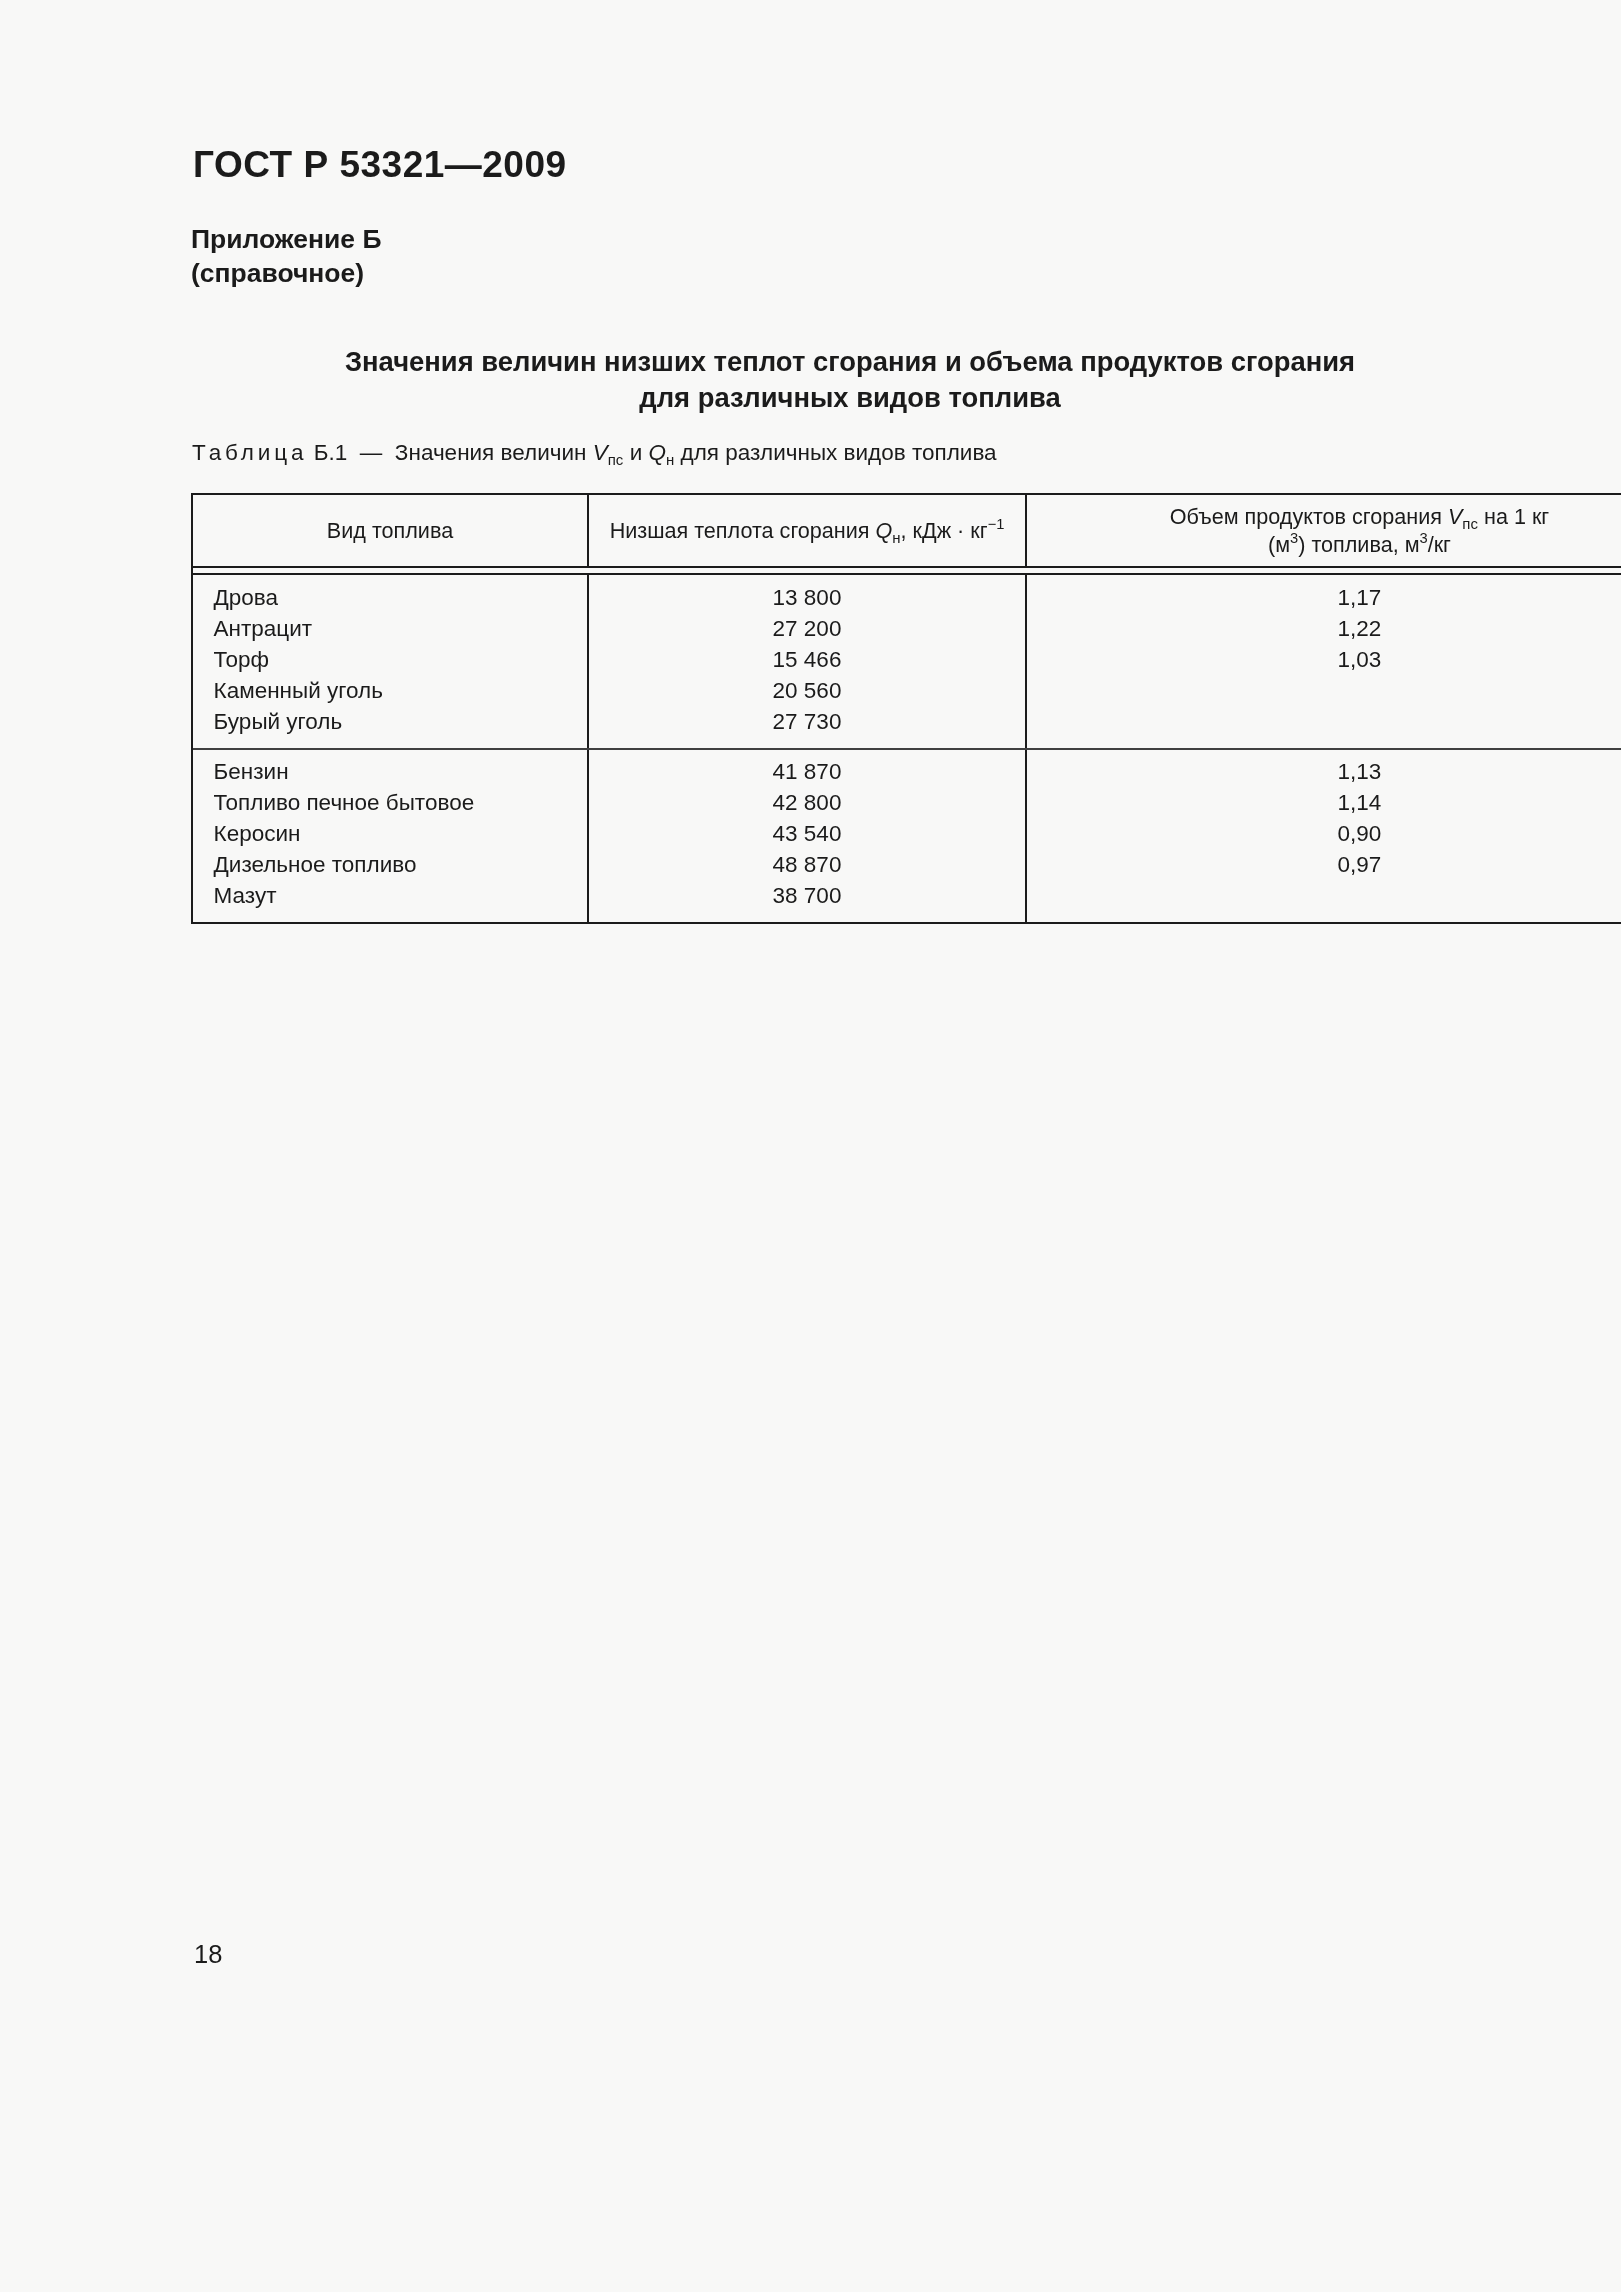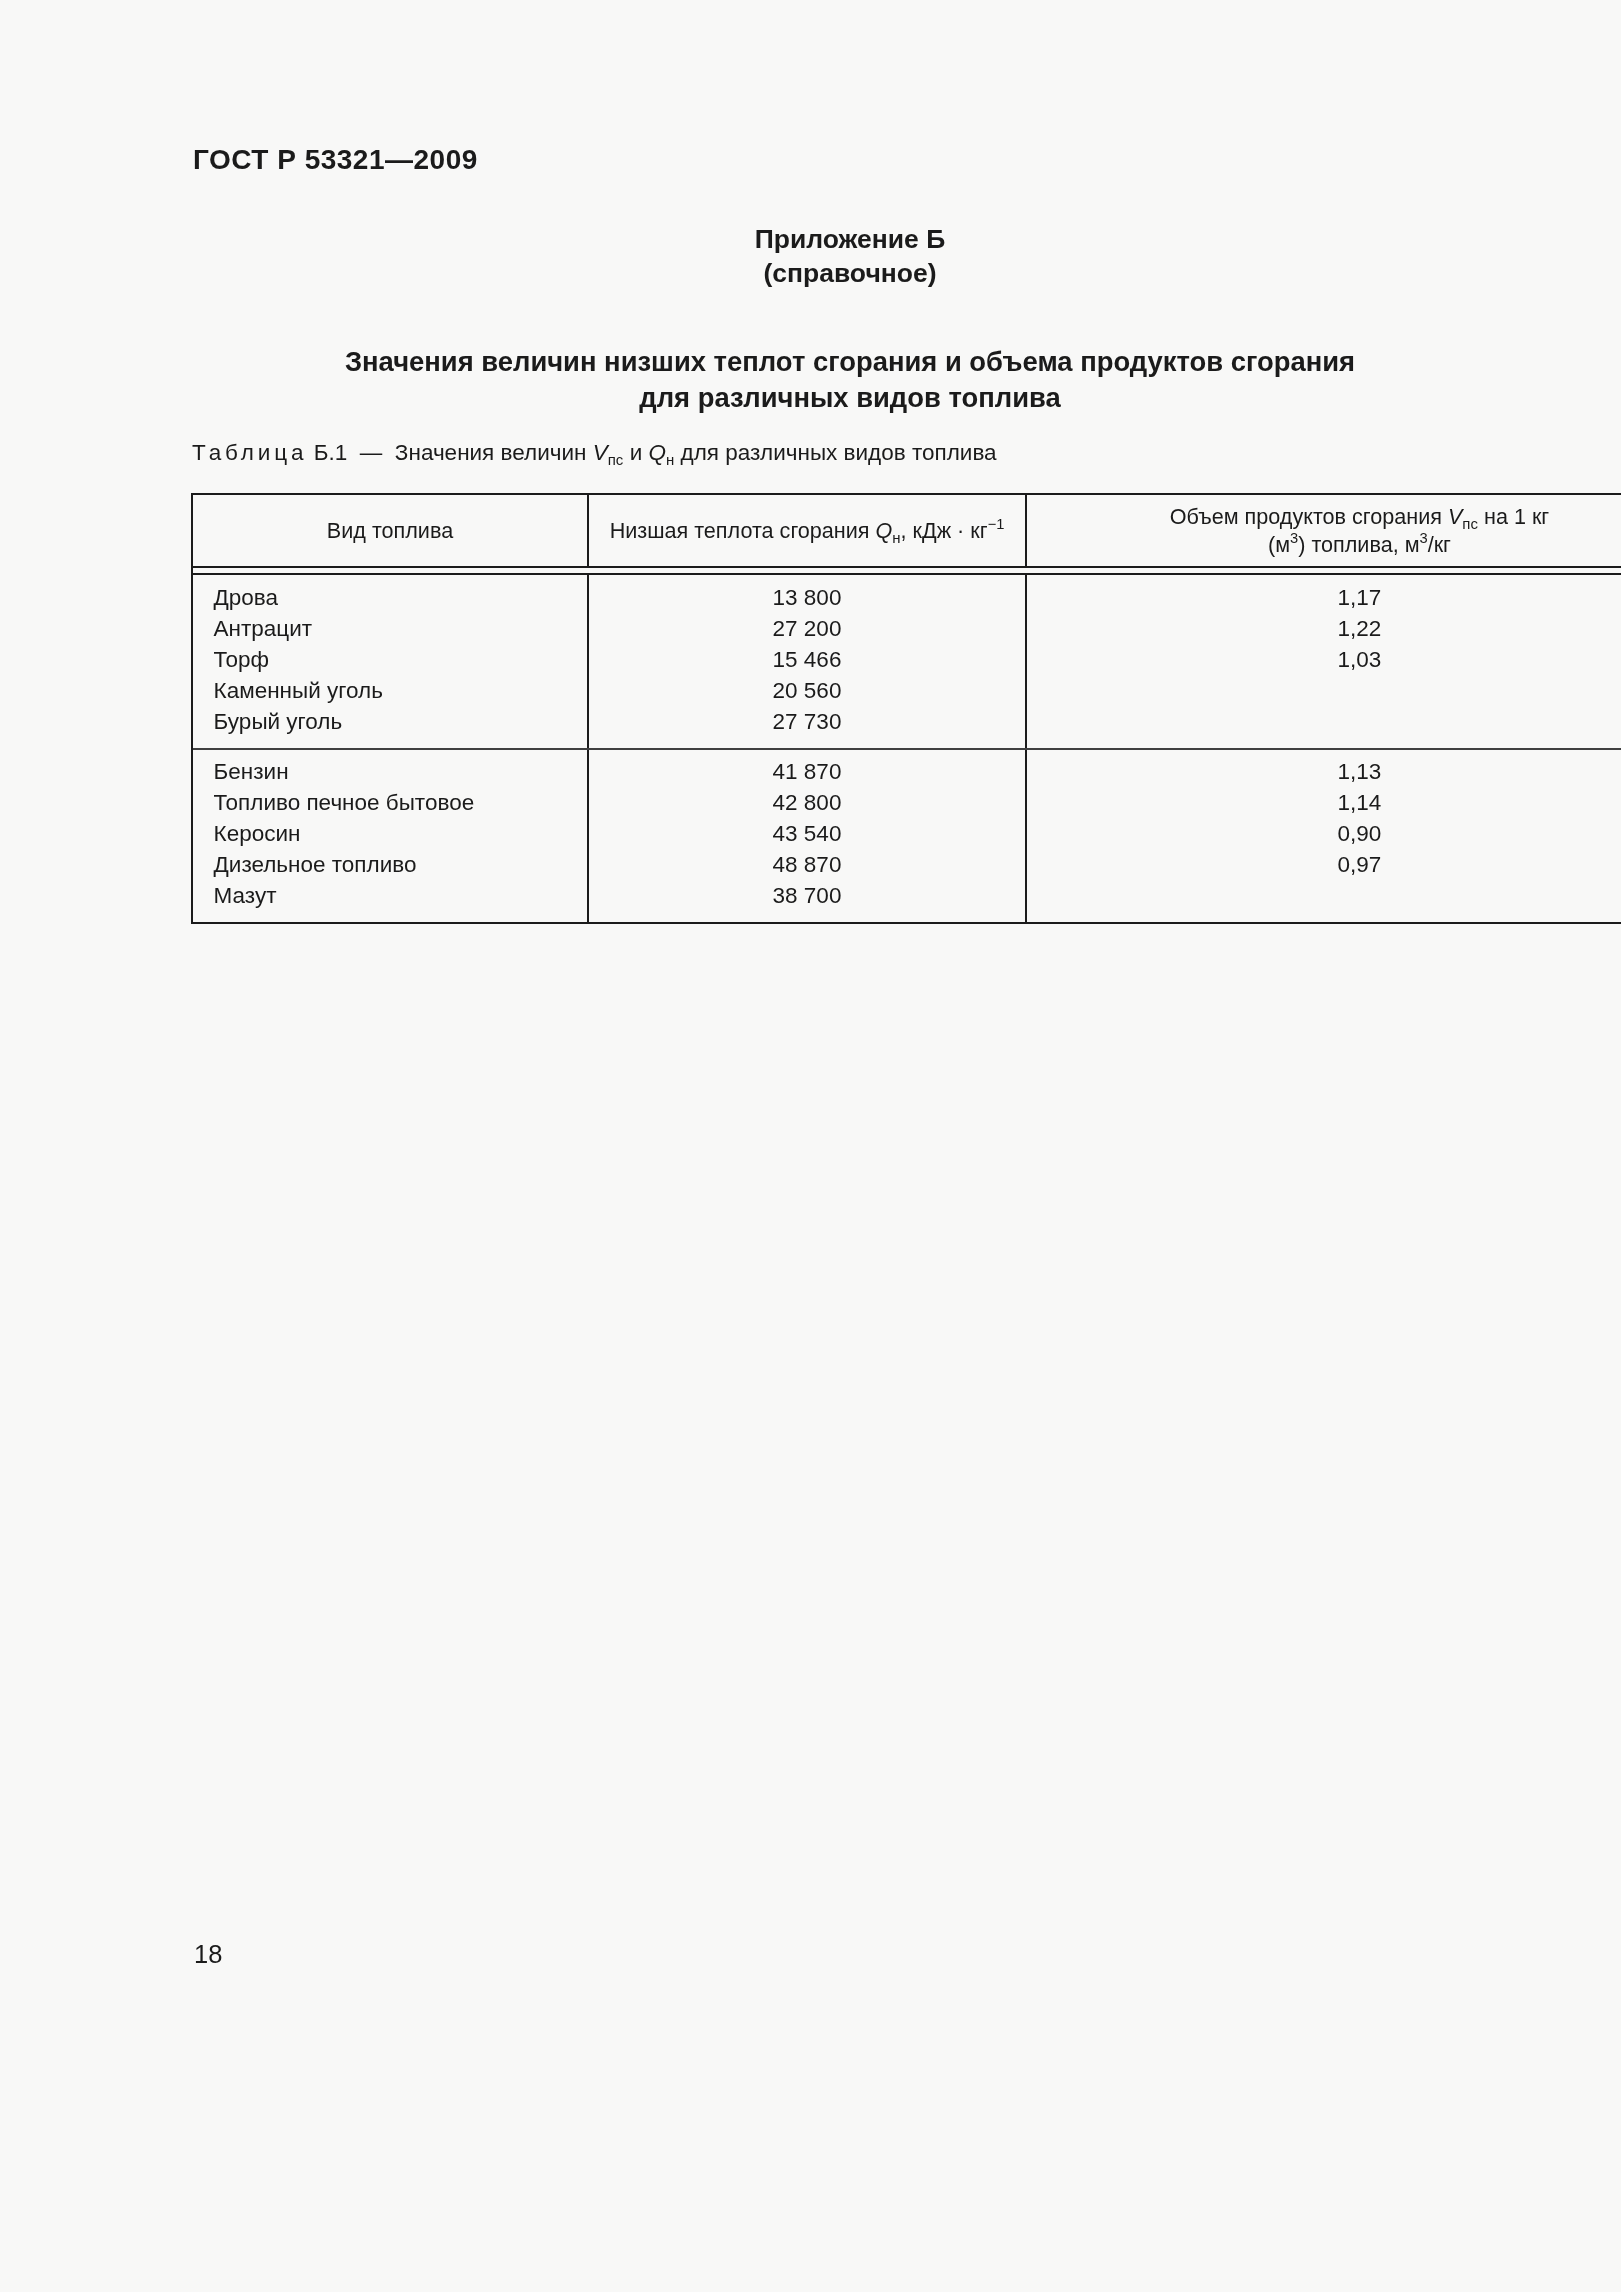--- a/index.html
+++ b/index.html
@@ -13,31 +13,30 @@
     height: 2293px;
     background: #f8f8f7;
     font-family: "Liberation Sans", sans-serif;
     color: #1b1b1b;
     overflow: hidden;
   }
   .doc-code {
     position: absolute;
     left: 193px;
     top: 144px;
-    font-size: 28px;
+    font-size: 37px;
     font-weight: bold;
     letter-spacing: 0.5px;
     white-space: nowrap;
   }
   .appendix {
     position: absolute;
     left: 191px;
     width: 1318px;
     top: 222px;
-    text-align: center;
     font-size: 26.5px;
     font-weight: bold;
     line-height: 34px;
   }
   .section-title {
     position: absolute;
     left: 191px;
     width: 1318px;
     top: 344px;
     text-align: center;

